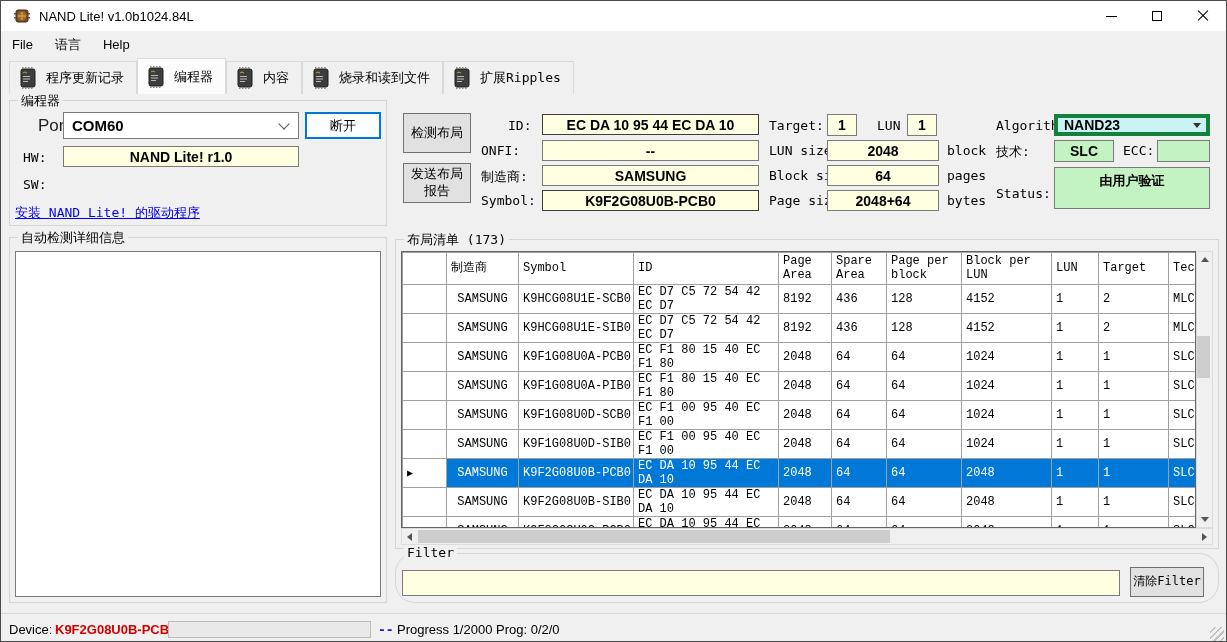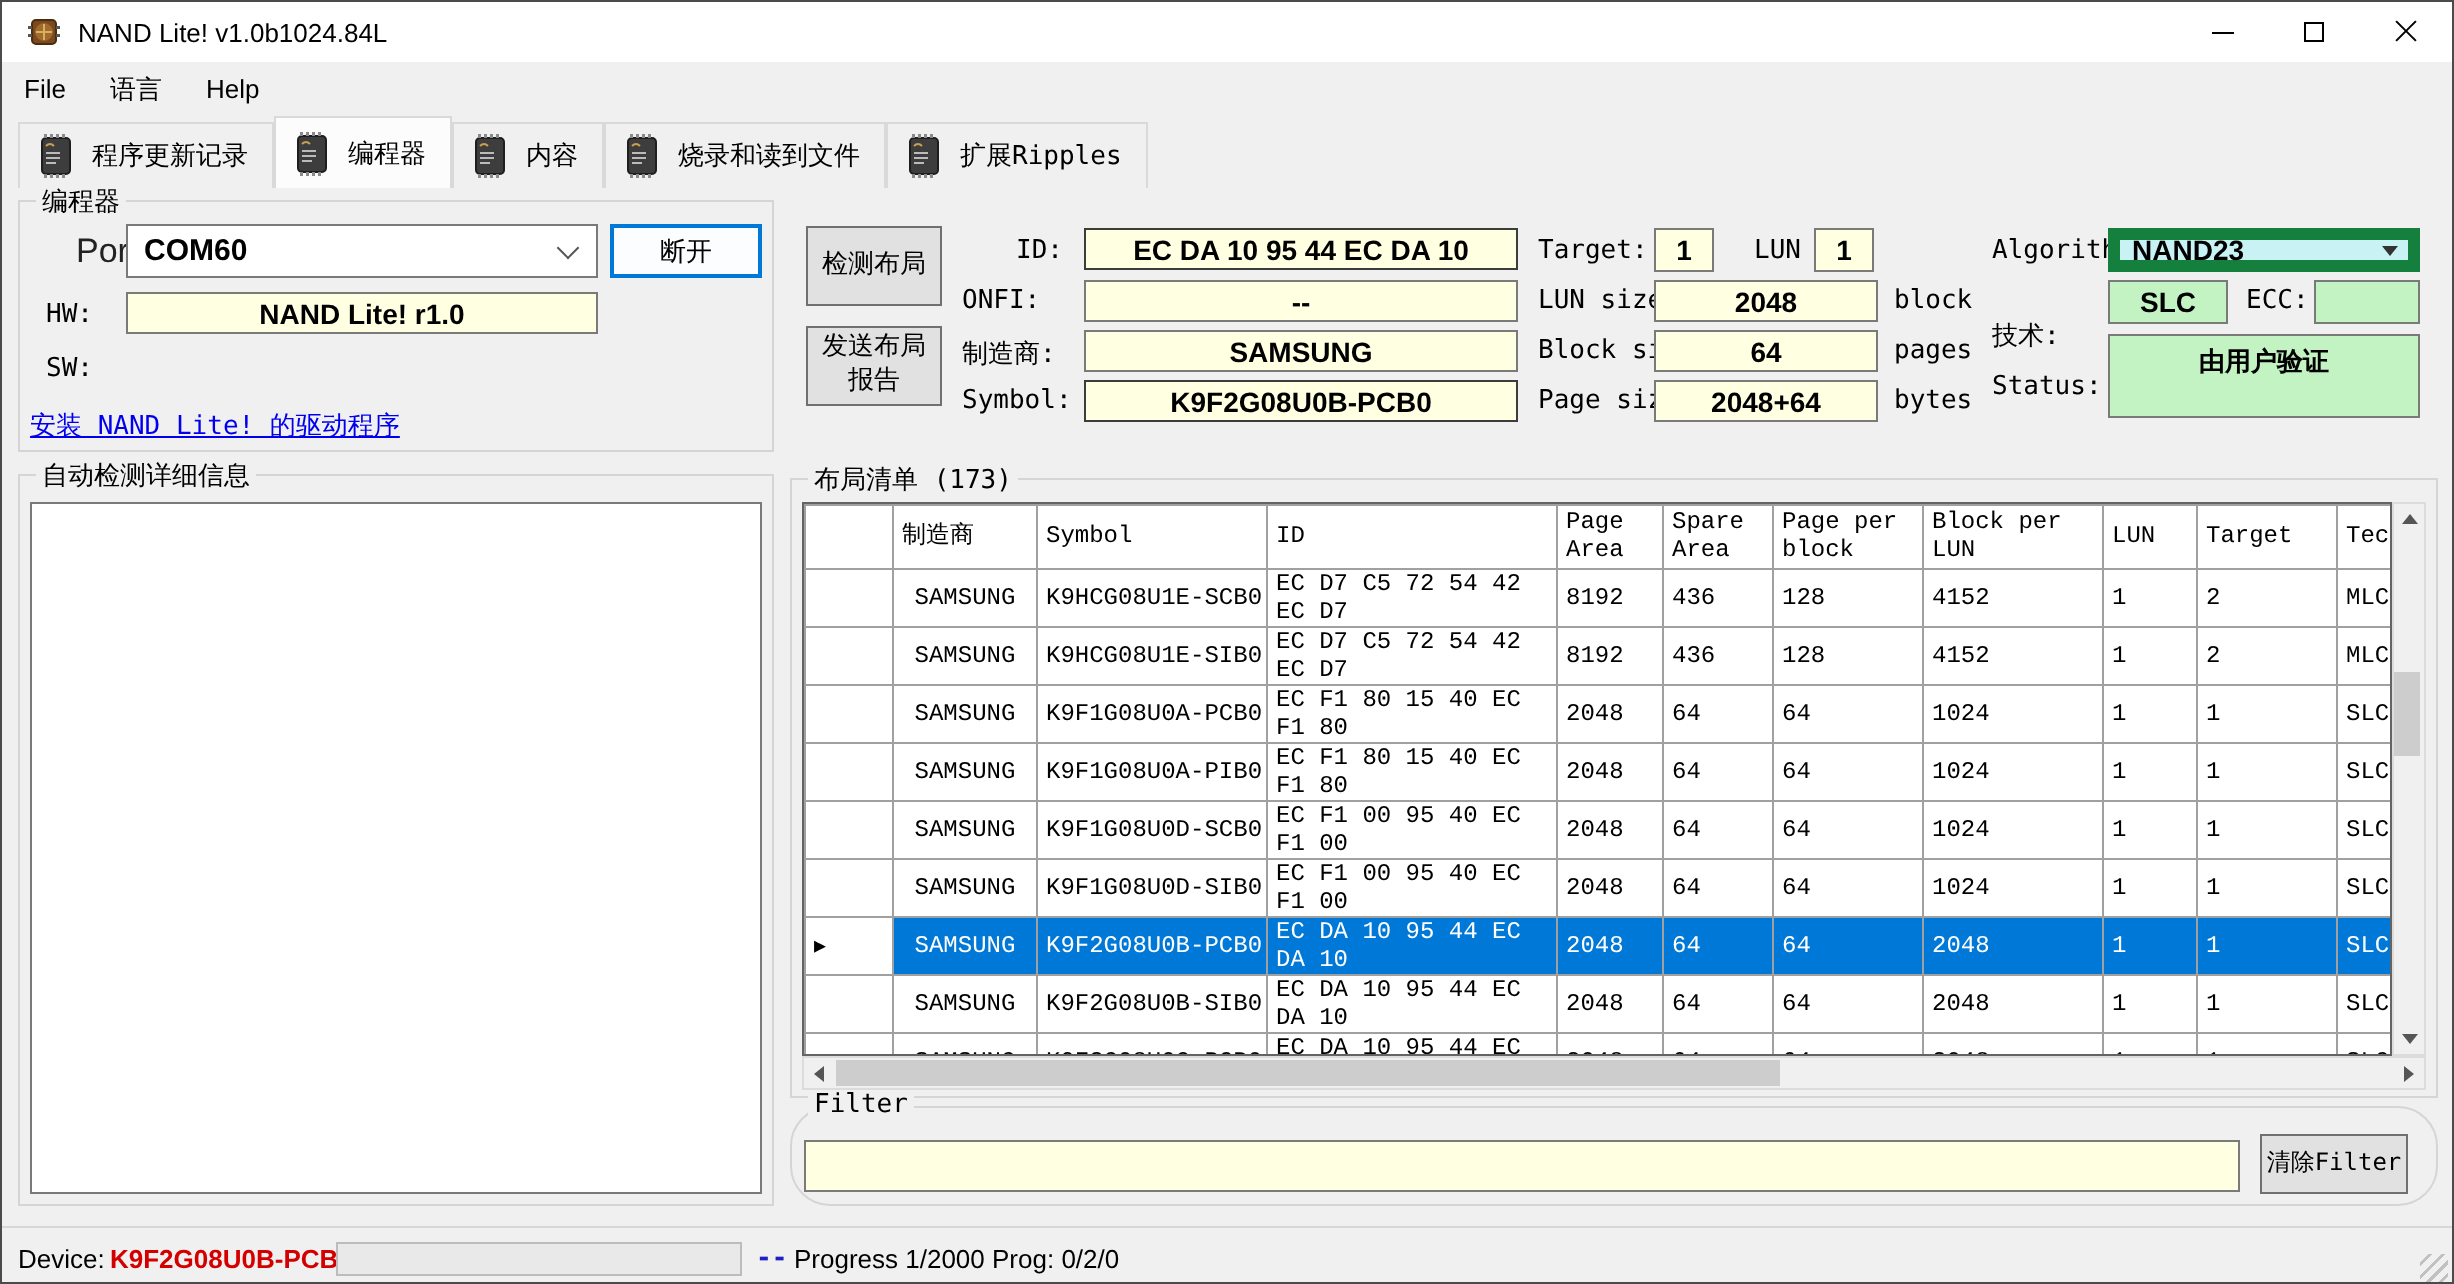--- a/index.html
+++ b/index.html
@@ -52,21 +52,21 @@
            align-items:center; justify-content:center; font-weight:bold; font-size:14px; }
   .field.dark { border-color:#3c3c3c; }
   .link { position:absolute; font-size:13px; font-family:"DejaVu Sans Mono", monospace;
           color:#0000ee; text-decoration:underline; cursor:pointer; }
   .whitebox { position:absolute; background:#fff; border:1px solid #7a7a7a; }
 
   
   .btn-gray { position:absolute; background:#e1e1e1; border:1px solid #707070; font-size:13px;
               font-family:"DejaVu Sans Mono", monospace; cursor:pointer; line-height:1.3; text-align:center; }
   .unit { position:absolute; font-size:13px; font-family:"DejaVu Sans Mono", monospace; }
-  .combo-cyan { position:absolute; background:#c9f2f5; border:6px solid #15803d; display:flex; align-items:center; }
+  .combo-cyan { position:absolute; background:#c9f2f5; border:4px solid #15803d; display:flex; align-items:center; }
   .combo-cyan .combo-text { flex:1; padding-left:6px; font-weight:bold; font-size:14px; }
   .tri-down { width:0; height:0; border-left:4px solid transparent; border-right:4px solid transparent;
               border-top:5px solid #333; margin-right:5px; }
   .field-green { position:absolute; background:#c3f2c3; border:1px solid #7a7a7a; display:flex;
                  align-items:center; justify-content:center; font-weight:bold; font-size:14px; }
   .status-box { position:absolute; background:#c3f2c3; border:1px solid #7a7a7a; text-align:center;
                 font-weight:bold; font-size:13px; padding-top:4px; font-family:"DejaVu Sans Mono", monospace; }
 
   
   .table-viewport { position:absolute; left:400px; top:250px; width:795px; height:277px;
@@ -297,21 +297,21 @@
   <span class="unit" style="left:946px;top:167px;">pages</span>
   <span class="lbl-mono" style="left:768px;top:192px;">Page size:</span>
   <div class="field" style="left:826px;top:189px;width:112px;height:21px;">2048+64</div>
   <span class="unit" style="left:946px;top:192px;">bytes</span>
 
   <span class="lbl-mono" style="left:995px;top:117px;">Algorithm</span>
   <div class="combo-cyan" style="left:1053px;top:113px;width:156px;height:22px;">
     <span class="combo-text">NAND23</span>
     <span class="tri-down"></span>
   </div>
-  <span class="lbl-mono" style="left:995px;top:142px;margin-top:16px;">技术:</span>
+  <span class="lbl-mono" style="left:995px;top:142px;">技术:</span>
   <div class="field-green" style="left:1053px;top:139px;width:60px;height:22px;">SLC</div>
   <span class="lbl-mono" style="left:1122px;top:142px;">ECC:</span>
   <div class="field-green" style="left:1156px;top:139px;width:53px;height:22px;"></div>
   <span class="lbl-mono" style="left:995px;top:185px;">Status:</span>
   <div class="status-box" style="left:1053px;top:166px;width:156px;height:42px;">由用户验证</div>
 
   <div class="grp" style="left:394px;top:238px;width:824px;height:310px;">
     <span class="grp-legend">布局清单 (173)</span>
   </div>
   <div class="table-viewport">

